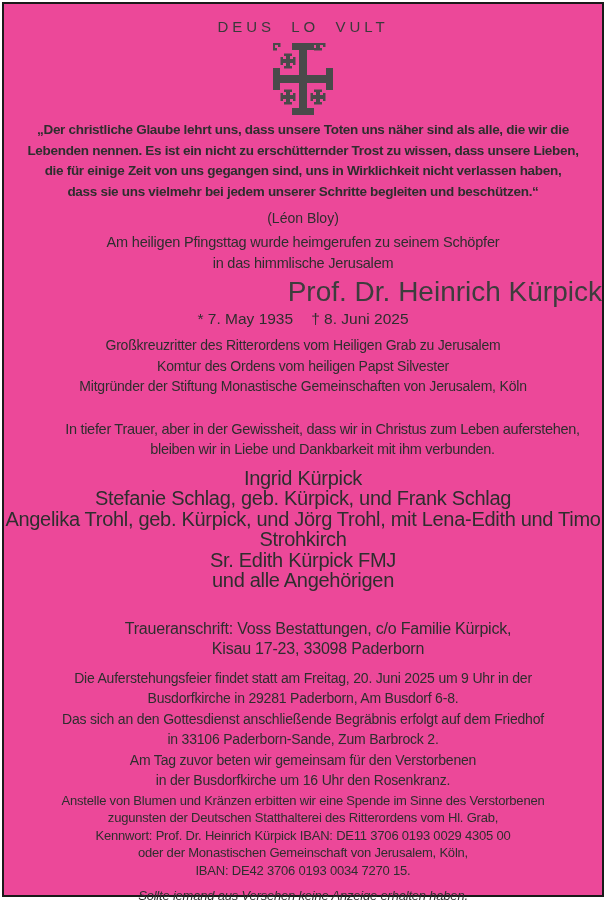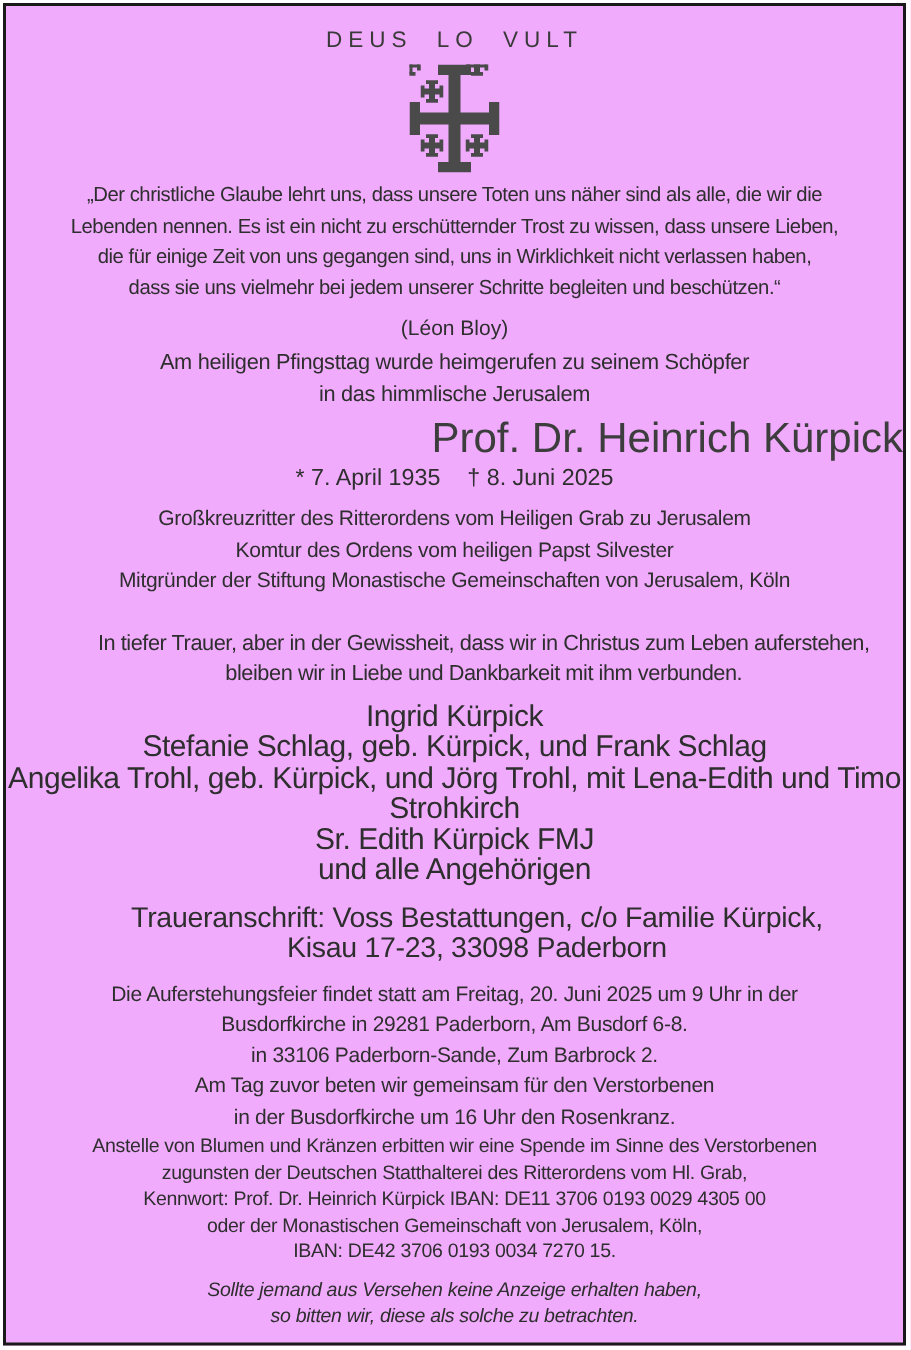--- a/index.html
+++ b/index.html
@@ -15,39 +15,40 @@
     position: relative;
     overflow: hidden;
   }
   .notice {
     position: absolute;
     left: 2px; top: 2px; right: 3px; bottom: 3px;
     border: 2px solid #1a1a1a;
     box-sizing: border-box;
     text-align: center;
     padding-top: 14px;
-    background: #f0abfc;
+    background: #ec4899;
   }
   .motto {
     font-size: 15px;
     letter-spacing: 4px;
     word-spacing: 8px;
     color: #3a3a3a;
     font-weight: 400;
   }
   .cross-wrap {
     margin-top: 8px;
     height: 72px;
   }
   .quote {
     margin-top: 5px;
     font-size: 13.5px;
     letter-spacing: -0.3px;
     line-height: 20.5px;
     color: #2e2e2e;
+    font-weight: bold;
   }
   .attribution {
     margin-top: 6px;
     font-size: 14px;
     line-height: 20px;
   }
   .announcement {
     margin-top: 4px;
     font-size: 14.5px;
     letter-spacing: -0.2px;
@@ -80,22 +81,22 @@
     line-height: 20.5px;
     padding-left: 39px;
   }
   .mourners {
     margin-top: 8px;
     font-size: 20px;
     letter-spacing: -0.3px;
     line-height: 20.5px;
   }
   .address {
-    margin-top: 12px;
-    font-size: 19px;
+    margin-top: 28px;
+    font-size: 16px;
     letter-spacing: -0.2px;
     line-height: 20.5px;
     padding-left: 30px;
   }
   .service {
     margin-top: 8px;
     font-size: 14px;
     letter-spacing: -0.2px;
     line-height: 20.5px;
   }
@@ -157,21 +158,21 @@
   <div class="attribution">(Léon Bloy)</div>
 
   <div class="announcement">
     <div>Am heiligen Pfingsttag wurde heimgerufen zu seinem Schöpfer</div>
     <div>in das himmlische Jerusalem</div>
   </div>
 
   <div class="deceased-name">Prof. Dr. Heinrich Kürpick</div>
 
   <div class="dates">
-    <span class="birth">* 7. April 1935</span><span>† 8. Juni 2025</span>
+    <span class="birth">* 7. May 1935</span><span>† 8. Juni 2025</span>
   </div>
 
   <div class="honors">
     <div>Großkreuzritter des Ritterordens vom Heiligen Grab zu Jerusalem</div>
     <div>Komtur des Ordens vom heiligen Papst Silvester</div>
     <div>Mitgründer der Stiftung Monastische Gemeinschaften von Jerusalem, Köln</div>
   </div>
 
   <div class="condolence">
     <div>In tiefer Trauer, aber in der Gewissheit, dass wir in Christus zum Leben auferstehen,</div>
@@ -187,20 +188,21 @@
   </div>
 
   <div class="address">
     <div>Traueranschrift: Voss Bestattungen, c/o Familie Kürpick,</div>
     <div>Kisau 17-23, 33098 Paderborn</div>
   </div>
 
   <div class="service">
     <div>Die Auferstehungsfeier findet statt am Freitag, 20. Juni 2025 um 9 Uhr in der</div>
     <div>Busdorfkirche in 29281 Paderborn, Am Busdorf 6-8.</div>
+    <div>Das sich an den Gottesdienst anschließende Begräbnis erfolgt auf dem Friedhof</div>
     <div>in 33106 Paderborn-Sande, Zum Barbrock 2.</div>
     <div>Am Tag zuvor beten wir gemeinsam für den Verstorbenen</div>
     <div>in der Busdorfkirche um 16 Uhr den Rosenkranz.</div>
   </div>
 
   <div class="donation">
     <div>Anstelle von Blumen und Kränzen erbitten wir eine Spende im Sinne des Verstorbenen</div>
     <div>zugunsten der Deutschen Statthalterei des Ritterordens vom Hl. Grab,</div>
     <div>Kennwort: Prof. Dr. Heinrich Kürpick IBAN: DE11 3706 0193 0029 4305 00</div>
     <div>oder der Monastischen Gemeinschaft von Jerusalem, Köln,</div>

